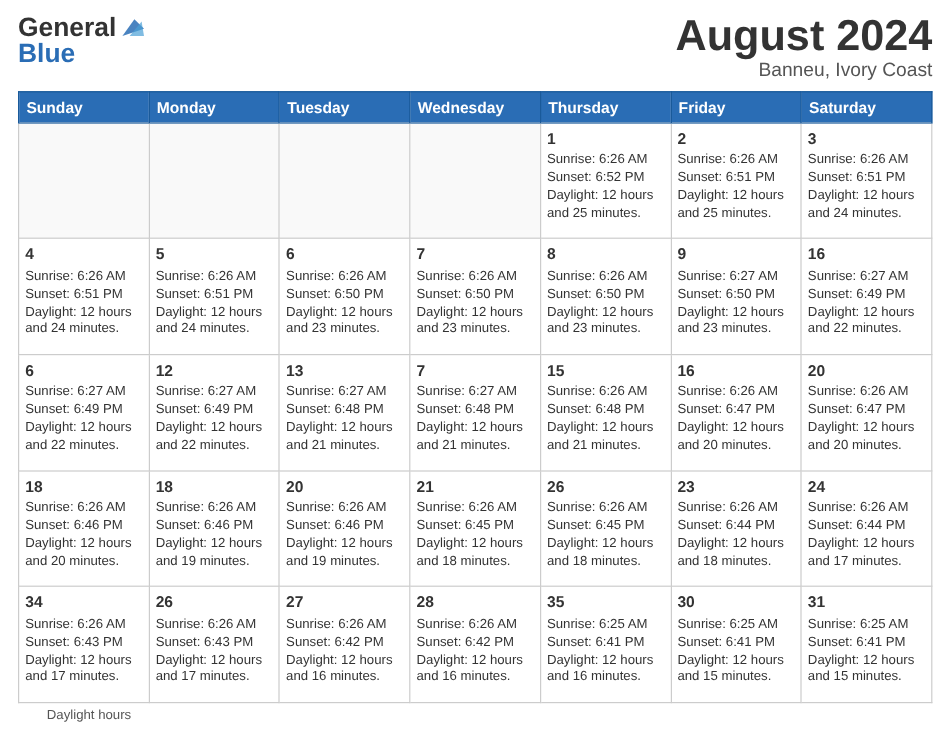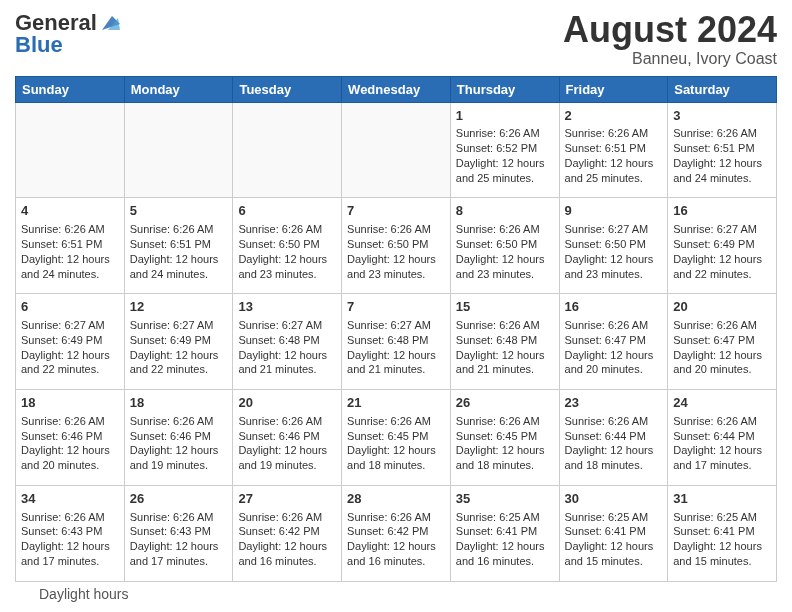--- a/index.html
+++ b/index.html
@@ -74,21 +74,21 @@
       font-weight: bold;
       color: #333;
       display: block;
       margin-bottom: 2px;
     }
     .day-info {
       color: #333;
       font-size: 11px;
     }
     .footer-note {
-      font-size: 14px;
+      font-size: 11px;
       color: #555;
       text-align: left;
       margin-top: 4px;
       padding-left: 24px;
     }
   </style>
 </head>
 <body>
 
 <div class="page">

